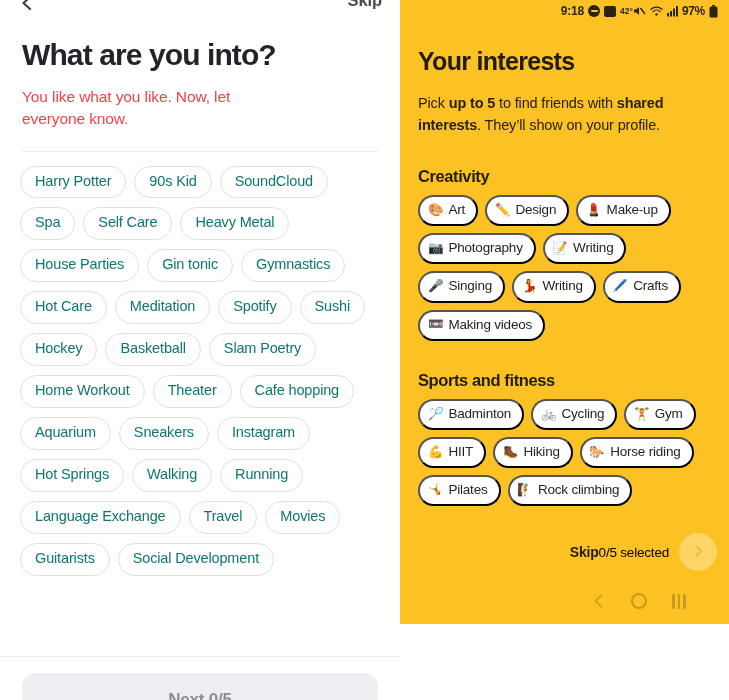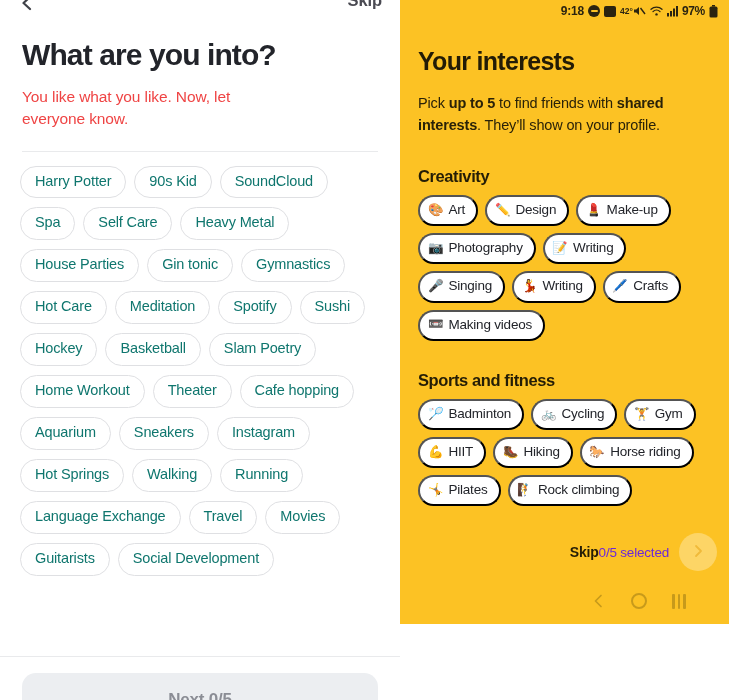--- a/index.html
+++ b/index.html
@@ -166,21 +166,21 @@
     position: relative;
     z-index: 3;
   }
   .skip-btn {
     font-size: 14px; font-weight: 700; color: #241d06;
     letter-spacing: -0.2px; background: none; border: none;
     font-family: "Liberation Sans", sans-serif;
   }
   .selected-count {
     margin-left: auto; margin-right: 10px;
-    font-size: 13.5px; color: #6d28d9; letter-spacing: -0.2px;
+    font-size: 13.5px; color: #000000; letter-spacing: -0.2px;
   }
   .next-fab {
     width: 38px; height: 38px; border-radius: 50%;
     background: #fdd566; border: none;
     display: flex; align-items: center; justify-content: center;
   }
   .navbar {
     flex: 0 0 auto;
     height: 46px;
     display: flex; align-items: center; justify-content: space-around;

